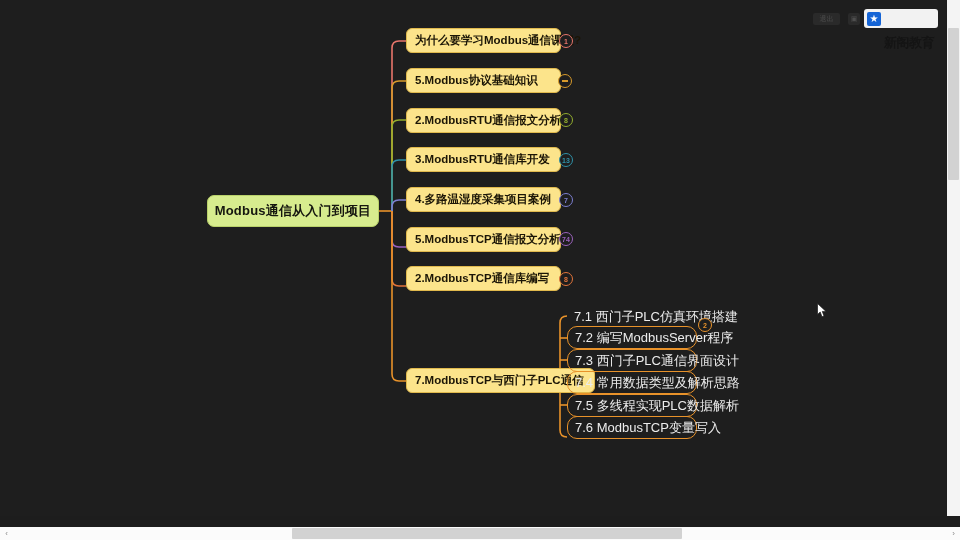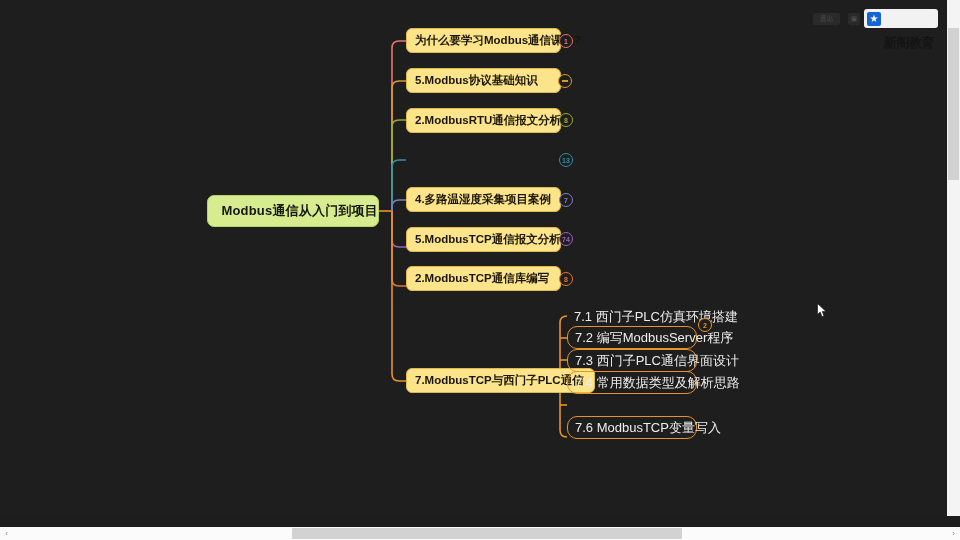--- a/index.html
+++ b/index.html
@@ -14,21 +14,21 @@
   
   .canvas{position:absolute;left:0;top:0;width:946px;height:516px;background:#1e1e1e;overflow:hidden;}
 
   
   .wires{position:absolute;left:0;top:0;width:946px;height:516px;pointer-events:none;}
 
   
   .root-node{
     position:absolute;left:207px;top:195px;width:172px;height:32px;
     background:#d7ec8e;border:1px solid #b9d16a;border-radius:7px;
-    display:flex;align-items:center;justify-content:flex-end;
+    display:flex;align-items:center;justify-content:center;
     color:#15160f;font-size:13px;font-weight:bold;letter-spacing:.2px;
     box-sizing:border-box;
   }
 
   
   .branch{
     position:absolute;left:406px;width:155px;height:25px;
     background:#fce48b;border:1px solid #e0b94d;border-radius:6px;
     display:flex;align-items:center;
     color:#1b1506;font-size:11.5px;font-weight:bold;
@@ -137,20 +137,23 @@
       <span class="dash"></span>
     </div>
 
     <div class="branch" style="top:108px">
       <span>2.ModbusRTU通信报文分析</span>
     </div>
     <div class="badge" style="top:113px;left:559px;color:#93ad2e">
       <span>8</span>
     </div>
 
+    <div class="branch" style="top:147px">
+      <span>3.ModbusRTU通信库开发</span>
+    </div>
     <div class="badge" style="top:153px;left:559px;color:#2f91a8">
       <span>13</span>
     </div>
 
     <div class="branch" style="top:187px">
       <span>4.多路温湿度采集项目案例</span>
     </div>
     <div class="badge" style="top:193px;left:559px;color:#7c7fd1">
       <span>7</span>
     </div>
@@ -181,20 +184,23 @@
     </div>
 
     <div class="sub boxed" style="top:326px">
       <span>7.2 编写ModbusServer程序</span>
     </div>
     <div class="sub boxed" style="top:349px">
       <span>7.3 西门子PLC通信界面设计</span>
     </div>
     <div class="sub boxed" style="top:371px">
       <span>7.4 常用数据类型及解析思路</span>
+    </div>
+    <div class="sub boxed" style="top:394px">
+      <span>7.5 多线程实现PLC数据解析</span>
     </div>
     <div class="sub boxed" style="top:416px">
       <span>7.6 ModbusTCP变量写入</span>
     </div>
 
     <div class="ctl ctl-exit">
       <span>退出</span>
     </div>
     <div class="ctl ctl-full">
       <span>▣</span>

